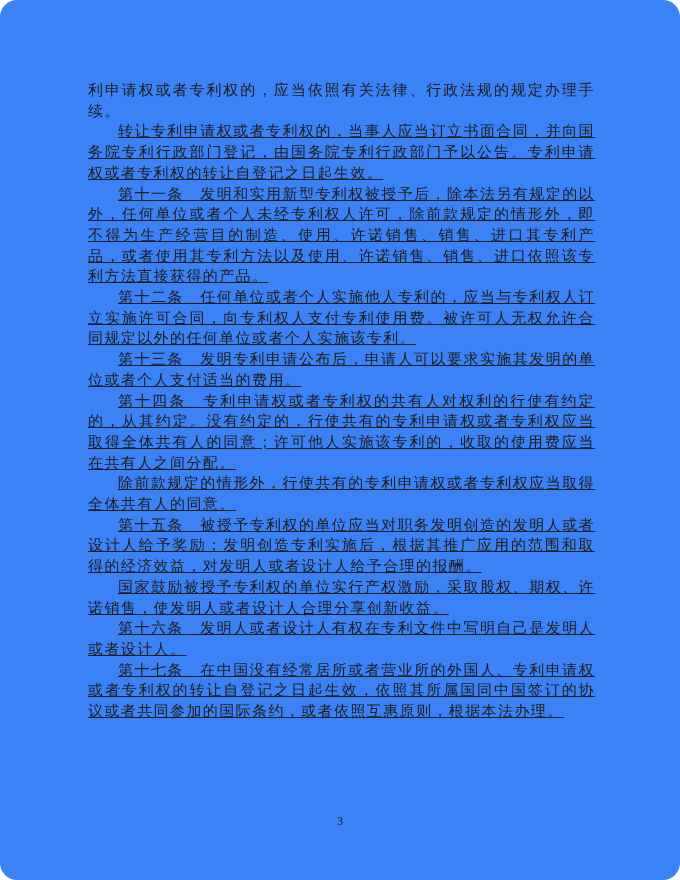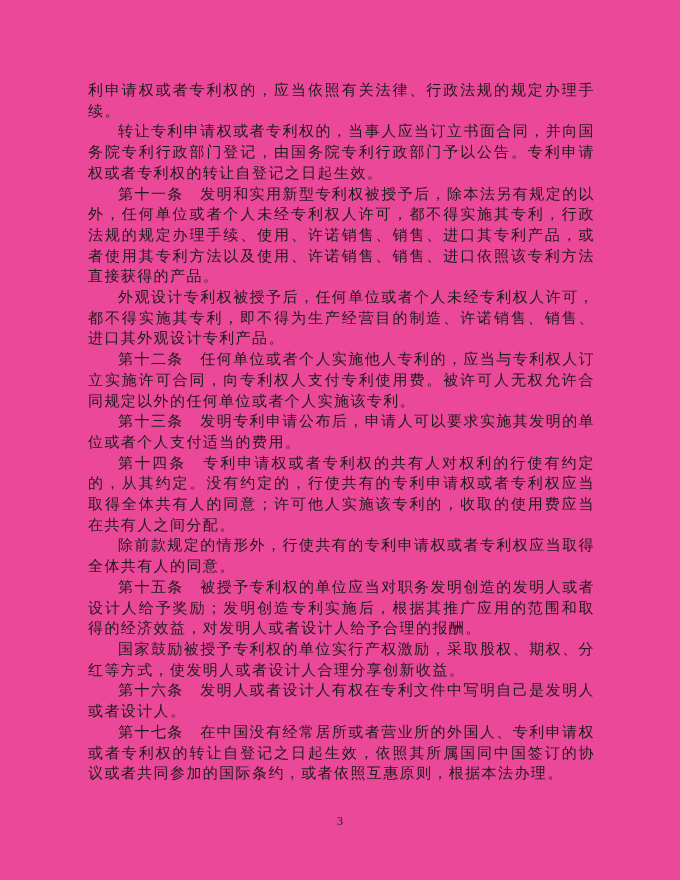--- a/index.html
+++ b/index.html
@@ -11,62 +11,63 @@
     height: 880px;
     background: #ffffff;
     position: relative;
     overflow: hidden;
     font-family: "Liberation Serif", "DejaVu Serif", serif;
     color: #1c1c1c;
   }
   .doc-page {
     position: absolute;
     inset: 0;
-    background: #ec4899;
+    background: #3b82f6;
+    border-radius: 17px;
   }
   .doc-body {
     position: absolute;
     left: 88px;
     top: 80px;
     width: 507px;
     font-size: 15px;
     line-height: 20.7px;
     letter-spacing: 1.4px;
     text-align: justify;
   }
   .para {
     margin: 0;
     word-break: break-all;
   }
   .para.indent {
     text-indent: 2em;
+    text-decoration: underline;
   }
   .page-number {
     position: absolute;
     left: 0;
     right: 0;
     top: 814px;
     text-align: center;
     font-size: 12px;
     letter-spacing: 0;
     color: #1c1c1c;
   }
 </style>
 </head>
 <body>
 
 <div class="doc-page">
   <div class="doc-body" id="doc-body">
       <p class="para">利申请权或者专利权的，应当依照有关法律、行政法规的规定办理手续。</p>
       <p class="para indent">转让专利申请权或者专利权的，当事人应当订立书面合同，并向国务院专利行政部门登记，由国务院专利行政部门予以公告。专利申请权或者专利权的转让自登记之日起生效。</p>
-      <p class="para indent">第十一条　发明和实用新型专利权被授予后，除本法另有规定的以外，任何单位或者个人未经专利权人许可，都不得实施其专利，行政法规的规定办理手续、使用、许诺销售、销售、进口其专利产品，或者使用其专利方法以及使用、许诺销售、销售、进口依照该专利方法直接获得的产品。</p>
-      <p class="para indent">外观设计专利权被授予后，任何单位或者个人未经专利权人许可，都不得实施其专利，即不得为生产经营目的制造、许诺销售、销售、进口其外观设计专利产品。</p>
+      <p class="para indent">第十一条　发明和实用新型专利权被授予后，除本法另有规定的以外，任何单位或者个人未经专利权人许可，除前款规定的情形外，即不得为生产经营目的制造、使用、许诺销售、销售、进口其专利产品，或者使用其专利方法以及使用、许诺销售、销售、进口依照该专利方法直接获得的产品。</p>
       <p class="para indent">第十二条　任何单位或者个人实施他人专利的，应当与专利权人订立实施许可合同，向专利权人支付专利使用费。被许可人无权允许合同规定以外的任何单位或者个人实施该专利。</p>
       <p class="para indent">第十三条　发明专利申请公布后，申请人可以要求实施其发明的单位或者个人支付适当的费用。</p>
       <p class="para indent">第十四条　专利申请权或者专利权的共有人对权利的行使有约定的，从其约定。没有约定的，行使共有的专利申请权或者专利权应当取得全体共有人的同意；许可他人实施该专利的，收取的使用费应当在共有人之间分配。</p>
       <p class="para indent">除前款规定的情形外，行使共有的专利申请权或者专利权应当取得全体共有人的同意。</p>
       <p class="para indent">第十五条　被授予专利权的单位应当对职务发明创造的发明人或者设计人给予奖励；发明创造专利实施后，根据其推广应用的范围和取得的经济效益，对发明人或者设计人给予合理的报酬。</p>
-      <p class="para indent">国家鼓励被授予专利权的单位实行产权激励，采取股权、期权、分红等方式，使发明人或者设计人合理分享创新收益。</p>
+      <p class="para indent">国家鼓励被授予专利权的单位实行产权激励，采取股权、期权、许诺销售，使发明人或者设计人合理分享创新收益。</p>
       <p class="para indent">第十六条　发明人或者设计人有权在专利文件中写明自己是发明人或者设计人。</p>
       <p class="para indent">第十七条　在中国没有经常居所或者营业所的外国人、专利申请权或者专利权的转让自登记之日起生效，依照其所属国同中国签订的协议或者共同参加的国际条约，或者依照互惠原则，根据本法办理。</p>
     </div>
   <div class="page-number">3</div>
 </div>
 
 </body></html>

